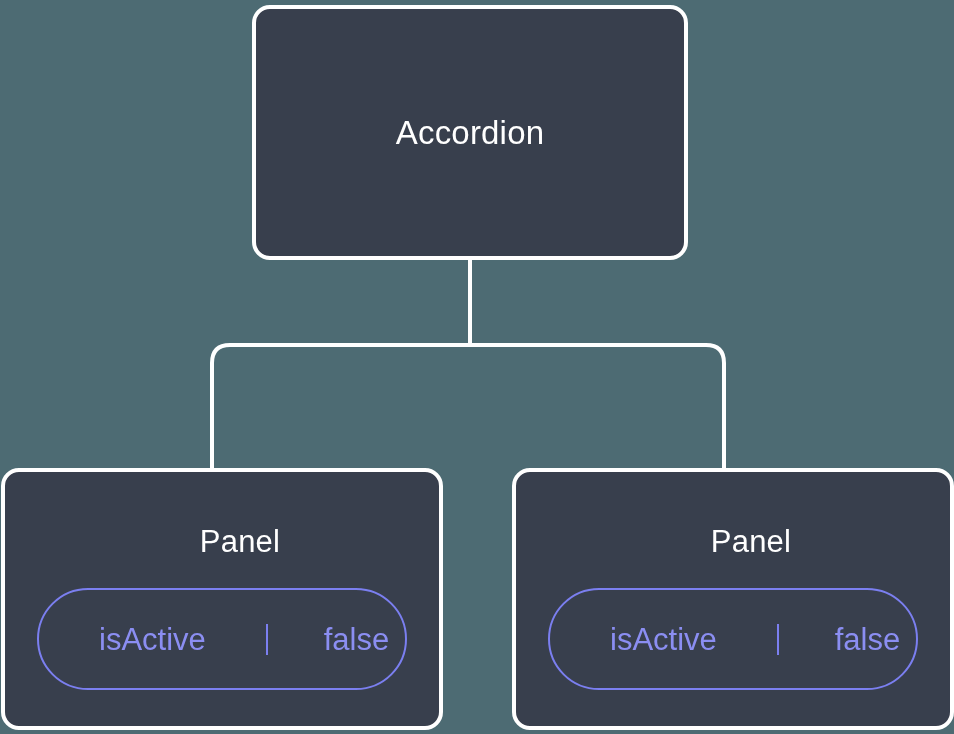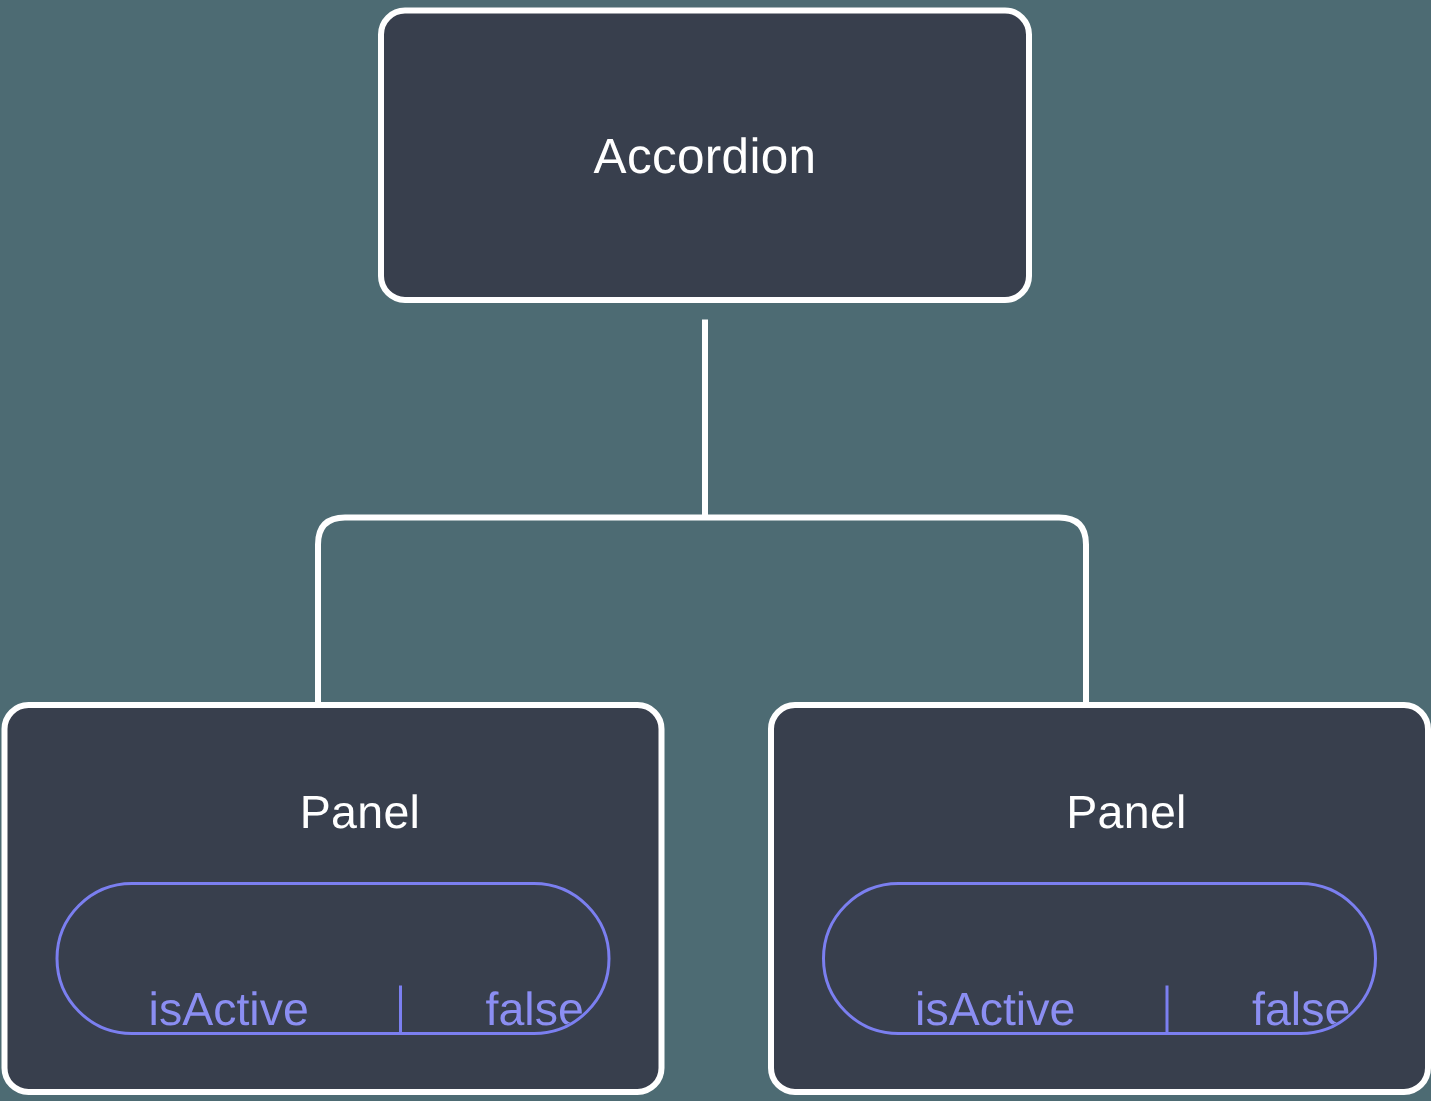--- a/index.html
+++ b/index.html
@@ -37,21 +37,21 @@
     box-sizing: border-box;
     background: #383f4d;
     border: 4px solid #ffffff;
     border-radius: 18px;
   }
 
   .node-root {
     left: 252px;
     top: 5px;
     width: 436px;
-    height: 197px;
+    height: 255px;
     display: flex;
     align-items: center;
     justify-content: center;
   }
 
   .node-panel {
     top: 468px;
     width: 442px;
     height: 262px;
     display: flex;
@@ -72,21 +72,21 @@
   .node-panel .node-title {
     font-size: 31px;
     margin-top: 54px;
     margin-left: 36px;
   }
 
   
   .state-badge {
     margin-top: 31px;
     display: flex;
-    align-items: flex-end;
+    align-items: center;
     height: 102px;
     width: 370px;
     box-sizing: border-box;
     border: 2px solid #7b7ff0;
     border-radius: 51px;
     overflow: hidden;
   }
   .state-key, .state-value {
     display: flex;
     align-items: center;

